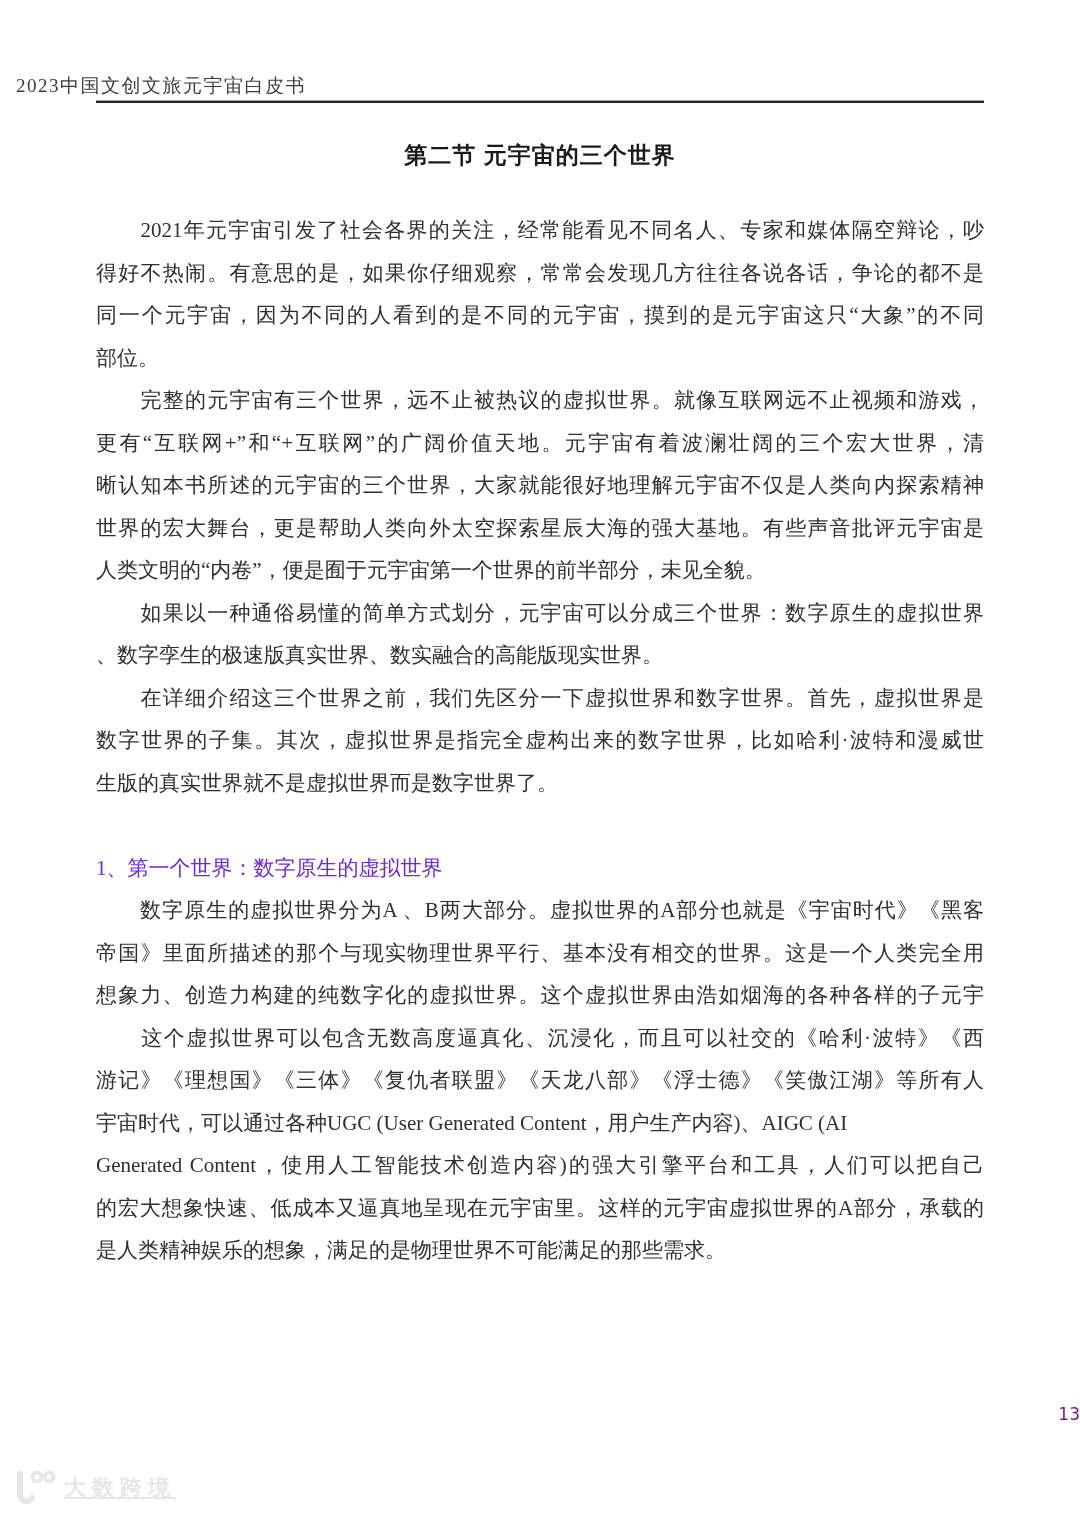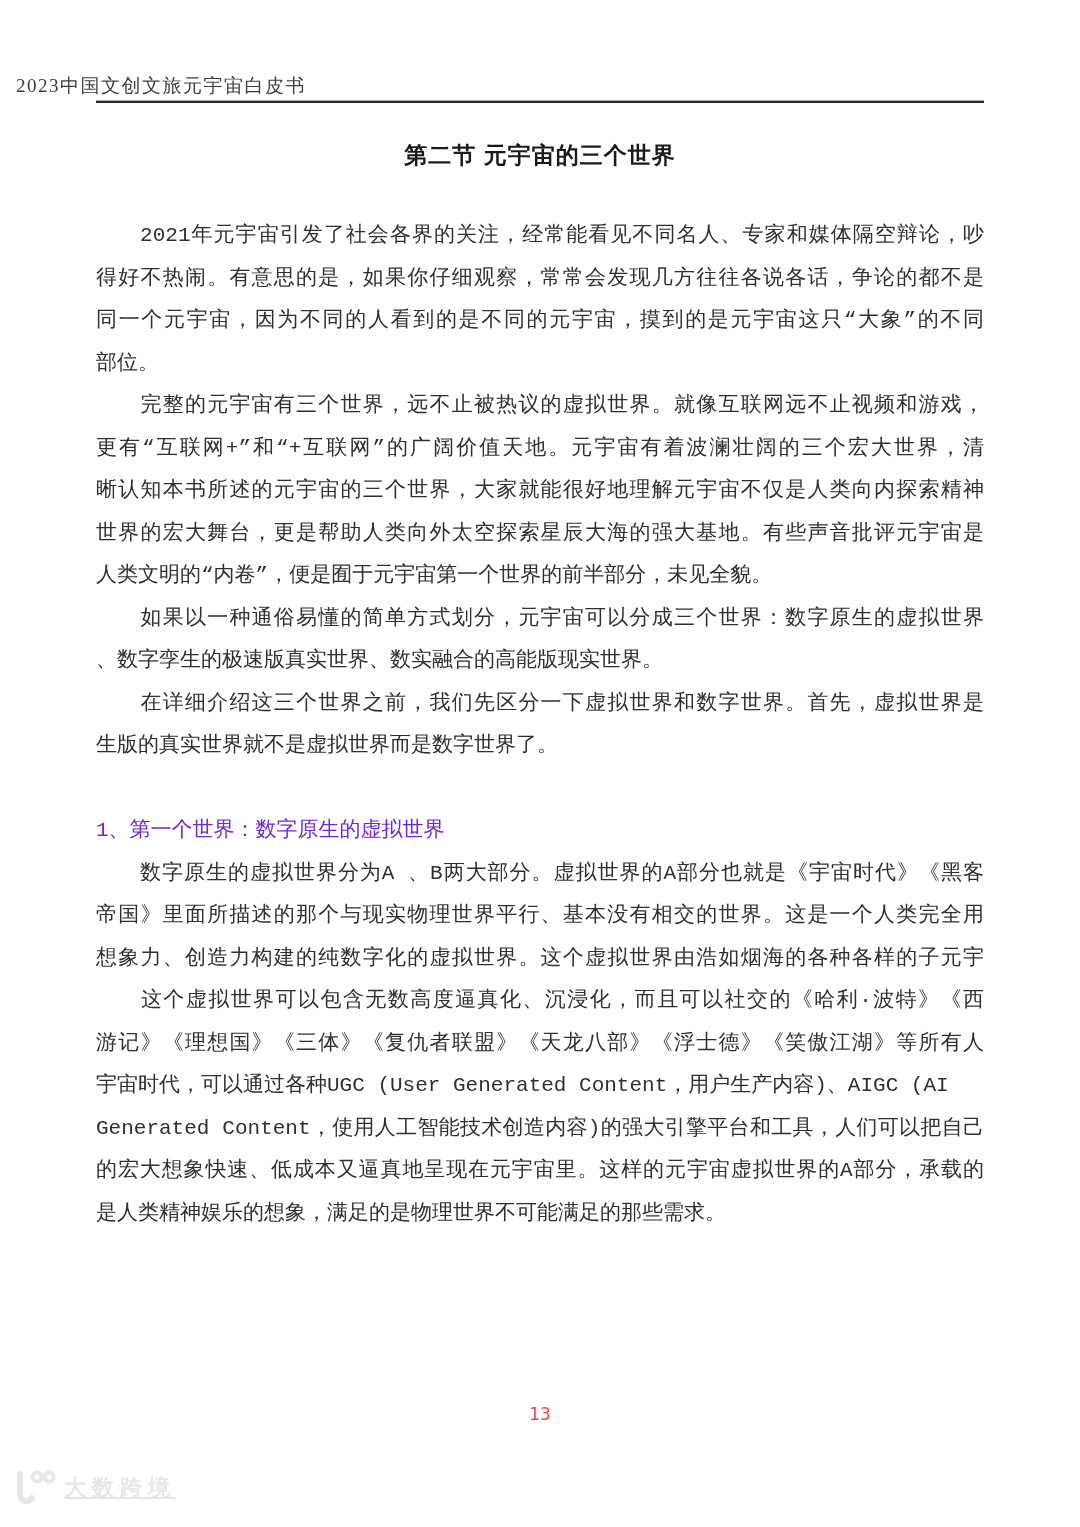--- a/index.html
+++ b/index.html
@@ -17,32 +17,32 @@
     position:absolute; top:100px; left:96px; width:888px;
     height:2px; background:#262626; border-top:1px solid #ababab;
   }
   .section-title {
     position:absolute; top:140px; left:0; width:100%;
     text-align:center;
     font-family:"Liberation Sans","DejaVu Sans",sans-serif;
     font-weight:bold; font-size:23px; color:#1a1a1a; letter-spacing:1px;
   }
   .content {
-    position:absolute; left:96px; top:215px; width:888px;
-    font-size:21px; line-height:42.5px; color:#2f2f2f;font-family:Liberation Mono, monospace;
+    position:absolute; left:96px; top:209px; width:888px;
+    font-size:21px; line-height:42.5px; color:#2f2f2f;
   }
   .line { text-align:justify; }
   .line.fill { text-align-last:justify; }
   .spacer { height:42.5px; }
   .block.heading .line { font-size:21px; color:#6d28d9; }
   .page-number {
     position:absolute; top:1404px; left:0; width:100%;
-    text-align:center;
+    text-align:right;
     font-family:"DejaVu Sans","Liberation Sans",sans-serif;
-    font-size:17px; color:#ef4444;
+    font-size:17px; color:#701a75;
   }
   .watermark {
     position:absolute; left:10px; top:1468px;
     display:flex; align-items:center; gap:8px;
     color:#e7e7e7;
   }
   .watermark .wm-label {
     font-family:"Liberation Sans","DejaVu Sans",sans-serif;
     font-weight:bold; font-size:22px; letter-spacing:6px; color:#e7e7e7;text-decoration:underline;
   }
@@ -72,20 +72,21 @@
         <div class="line fill">晰认知本书所述的元宇宙的三个世界，大家就能很好地理解元宇宙不仅是人类向内探索精神</div>
         <div class="line fill">世界的宏大舞台，更是帮助人类向外太空探索星辰大海的强大基地。有些声音批评元宇宙是</div>
         <div class="line">人类文明的“内卷”，便是囿于元宇宙第一个世界的前半部分，未见全貌。</div>
       </div>
       <div class="block paragraph">
         <div class="line fill">　　如果以一种通俗易懂的简单方式划分，元宇宙可以分成三个世界：数字原生的虚拟世界</div>
         <div class="line">、数字孪生的极速版真实世界、数实融合的高能版现实世界。</div>
       </div>
       <div class="block paragraph">
         <div class="line fill">　　在详细介绍这三个世界之前，我们先区分一下虚拟世界和数字世界。首先，虚拟世界是</div>
+        <div class="line fill">数字世界的子集。其次，虚拟世界是指完全虚构出来的数字世界，比如哈利·波特和漫威世</div>
         <div class="line">生版的真实世界就不是虚拟世界而是数字世界了。</div>
       </div>
       <div class="spacer"></div>
       <div class="block heading">
         <div class="line">1、第一个世界：数字原生的虚拟世界</div>
       </div>
       <div class="block paragraph">
         <div class="line fill">　　数字原生的虚拟世界分为A 、B两大部分。虚拟世界的A部分也就是《宇宙时代》《黑客</div>
         <div class="line fill">帝国》里面所描述的那个与现实物理世界平行、基本没有相交的世界。这是一个人类完全用</div>
         <div class="line fill">想象力、创造力构建的纯数字化的虚拟世界。这个虚拟世界由浩如烟海的各种各样的子元宇</div>

